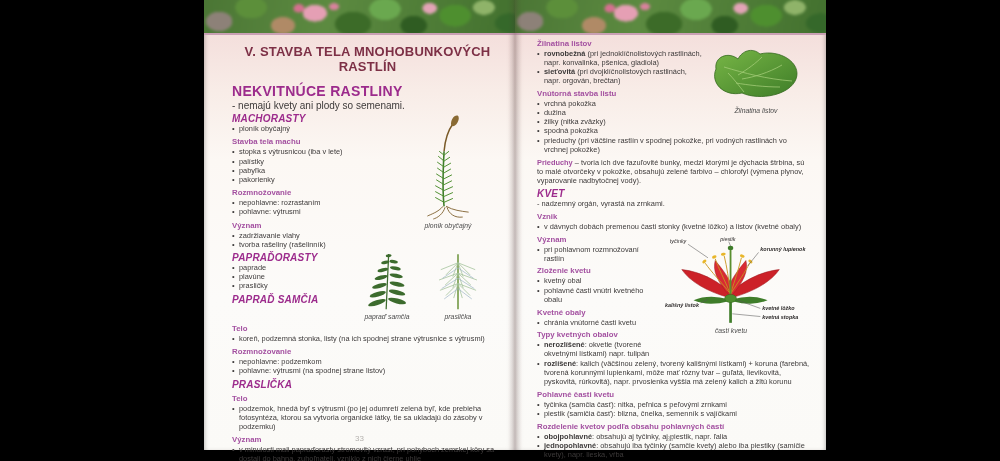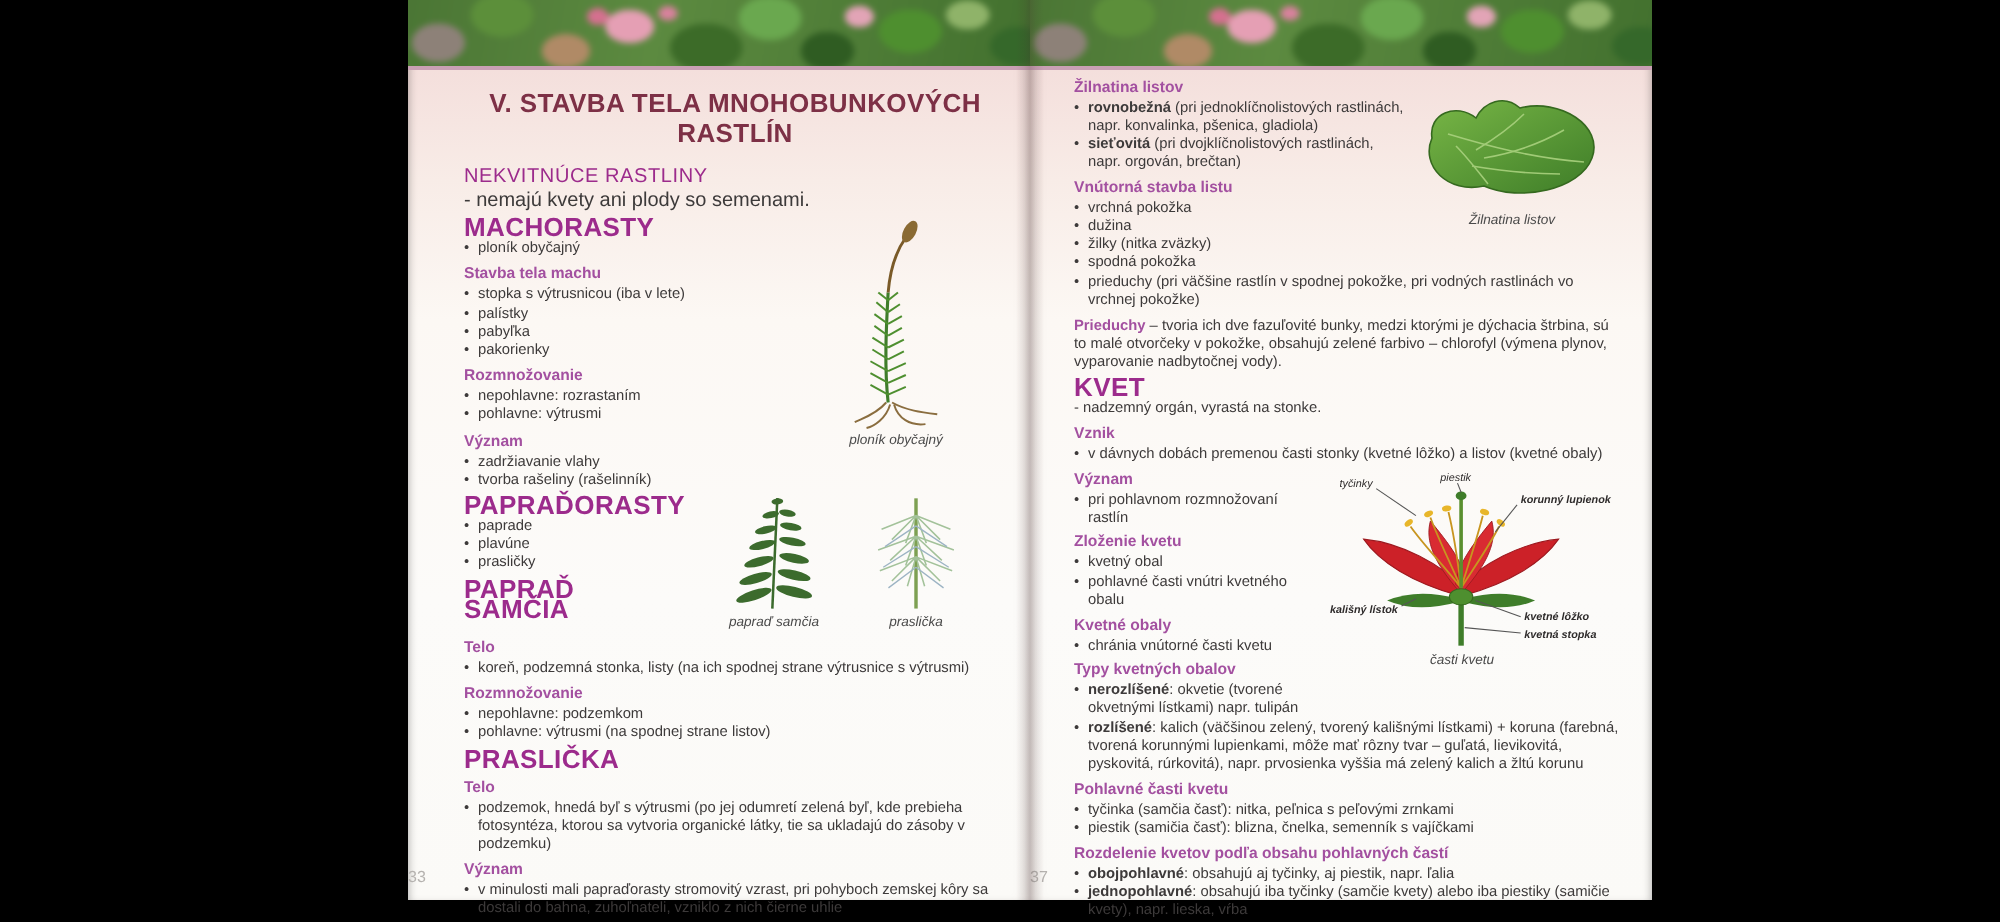--- a/index.html
+++ b/index.html
@@ -33,39 +33,39 @@
       radial-gradient(26px 18px at 80% 48%, #4e8f2f 0 60%, transparent 61%),
       radial-gradient(18px 12px at 89% 28%, #8fb369 0 60%, transparent 61%),
       radial-gradient(24px 16px at 97% 66%, #35682a 0 60%, transparent 61%),
       linear-gradient(100deg,#4a7534 0%,#5c8a40 40%,#42702e 100%);}
   .banner-line{height:2px;background:#c9a0b4;}
   
   .page-body{padding:0 12px 0 28px;position:relative;}
   .page.right .page-body{padding:0 16px 0 22px;}
   .page-title{margin:9px auto 0;width:250px;text-align:center;font-weight:bold;
     font-size:13px;line-height:15px;color:#7d3046;letter-spacing:.2px;}
-  .intro-h{margin-top:9px;font-size:10px;font-weight:normal;color:#9c2b8c;letter-spacing:.3px;}
+  .intro-h{margin-top:9px;font-size:14px;font-weight:bold;color:#9c2b8c;letter-spacing:.3px;}
   .intro-t{margin-top:2px;font-size:10px;line-height:9.2px;}
   .sec{margin-top:4px;}
   .page.right .sec{margin-top:3.5px;}
-  .h-caps{font-size:13px;font-weight:bold;color:#9c2b8c;letter-spacing:.2px;line-height:10px;}
+  .h-caps{font-size:10px;font-weight:bold;color:#9c2b8c;letter-spacing:.2px;line-height:10px;font-style:italic;}
   .h-sub{font-size:7.8px;font-weight:bold;color:#a350a0;line-height:10px;}
   .li{font-size:7.4px;line-height:9.2px;padding-left:7px;position:relative;}
   .li::before{content:"•";position:absolute;left:0;top:0;color:#3d3a3a;}
   .li .lead{font-weight:bold;}
   .para{margin:4px 0 0;font-size:7.4px;line-height:9.2px;}
   .para .plead{font-weight:bold;color:#a350a0;}
   .kvet-t{font-size:7.4px;line-height:9.2px;}
   .row{display:flex;}
   .col-text{flex:1;min-width:0;}
   .col-fig{display:flex;flex-direction:column;align-items:center;justify-content:flex-start;}
   .caption{font-size:6.8px;font-style:italic;color:#4a4a4a;text-align:center;margin-top:2px;}
   .figs2{display:flex;gap:10px;align-items:flex-end;}
   .fig{display:flex;flex-direction:column;align-items:center;}
-  .page-number{position:absolute;bottom:7px;left:0;width:100%;
+  .page-number{position:absolute;bottom:7px;left:0;width:100%;text-align:center;
     font-size:8px;color:#b5b2af;}
   
   .dlabel{font-size:6px;font-style:italic;fill:#2e2b2b;}
   .dlabel.b{font-weight:bold;}
   .dline{stroke:#555;stroke-width:.6;}
   .diagram-caption{font-size:6.8px;font-style:italic;color:#4a4a4a;text-align:center;margin-top:1px;}
 </style>
 </head>
 <body>
 
@@ -257,21 +257,21 @@
           <div class="caption">Žilnatina listov</div>
         </div>
       </div>
 
       <div class="li">prieduchy (pri väčšine rastlín v spodnej pokožke, pri vodných rastlinách vo vrchnej pokožke)</div>
 
       <p class="para"><span class="plead">Prieduchy</span><span> – tvoria ich dve fazuľovité bunky, medzi ktorými je dýchacia štrbina, sú to malé otvorčeky v pokožke, obsahujú zelené farbivo – chlorofyl (výmena plynov, vyparovanie nadbytočnej vody).</span></p>
 
       <div class="sec">
         <div class="h-caps">KVET</div>
-        <div class="kvet-t">- nadzemný orgán, vyrastá na stonke.</div>
+        <div class="kvet-t">- nadzemný orgán, vyrastá na zrnkami.</div>
       </div>
 
       <div class="sec">
         <div class="h-sub">Vznik</div>
         <div class="li">v dávnych dobách premenou časti stonky (kvetné lôžko) a listov (kvetné obaly)</div>
       </div>
 
       <div class="row">
         <div class="col-text">
           <div class="sec">

